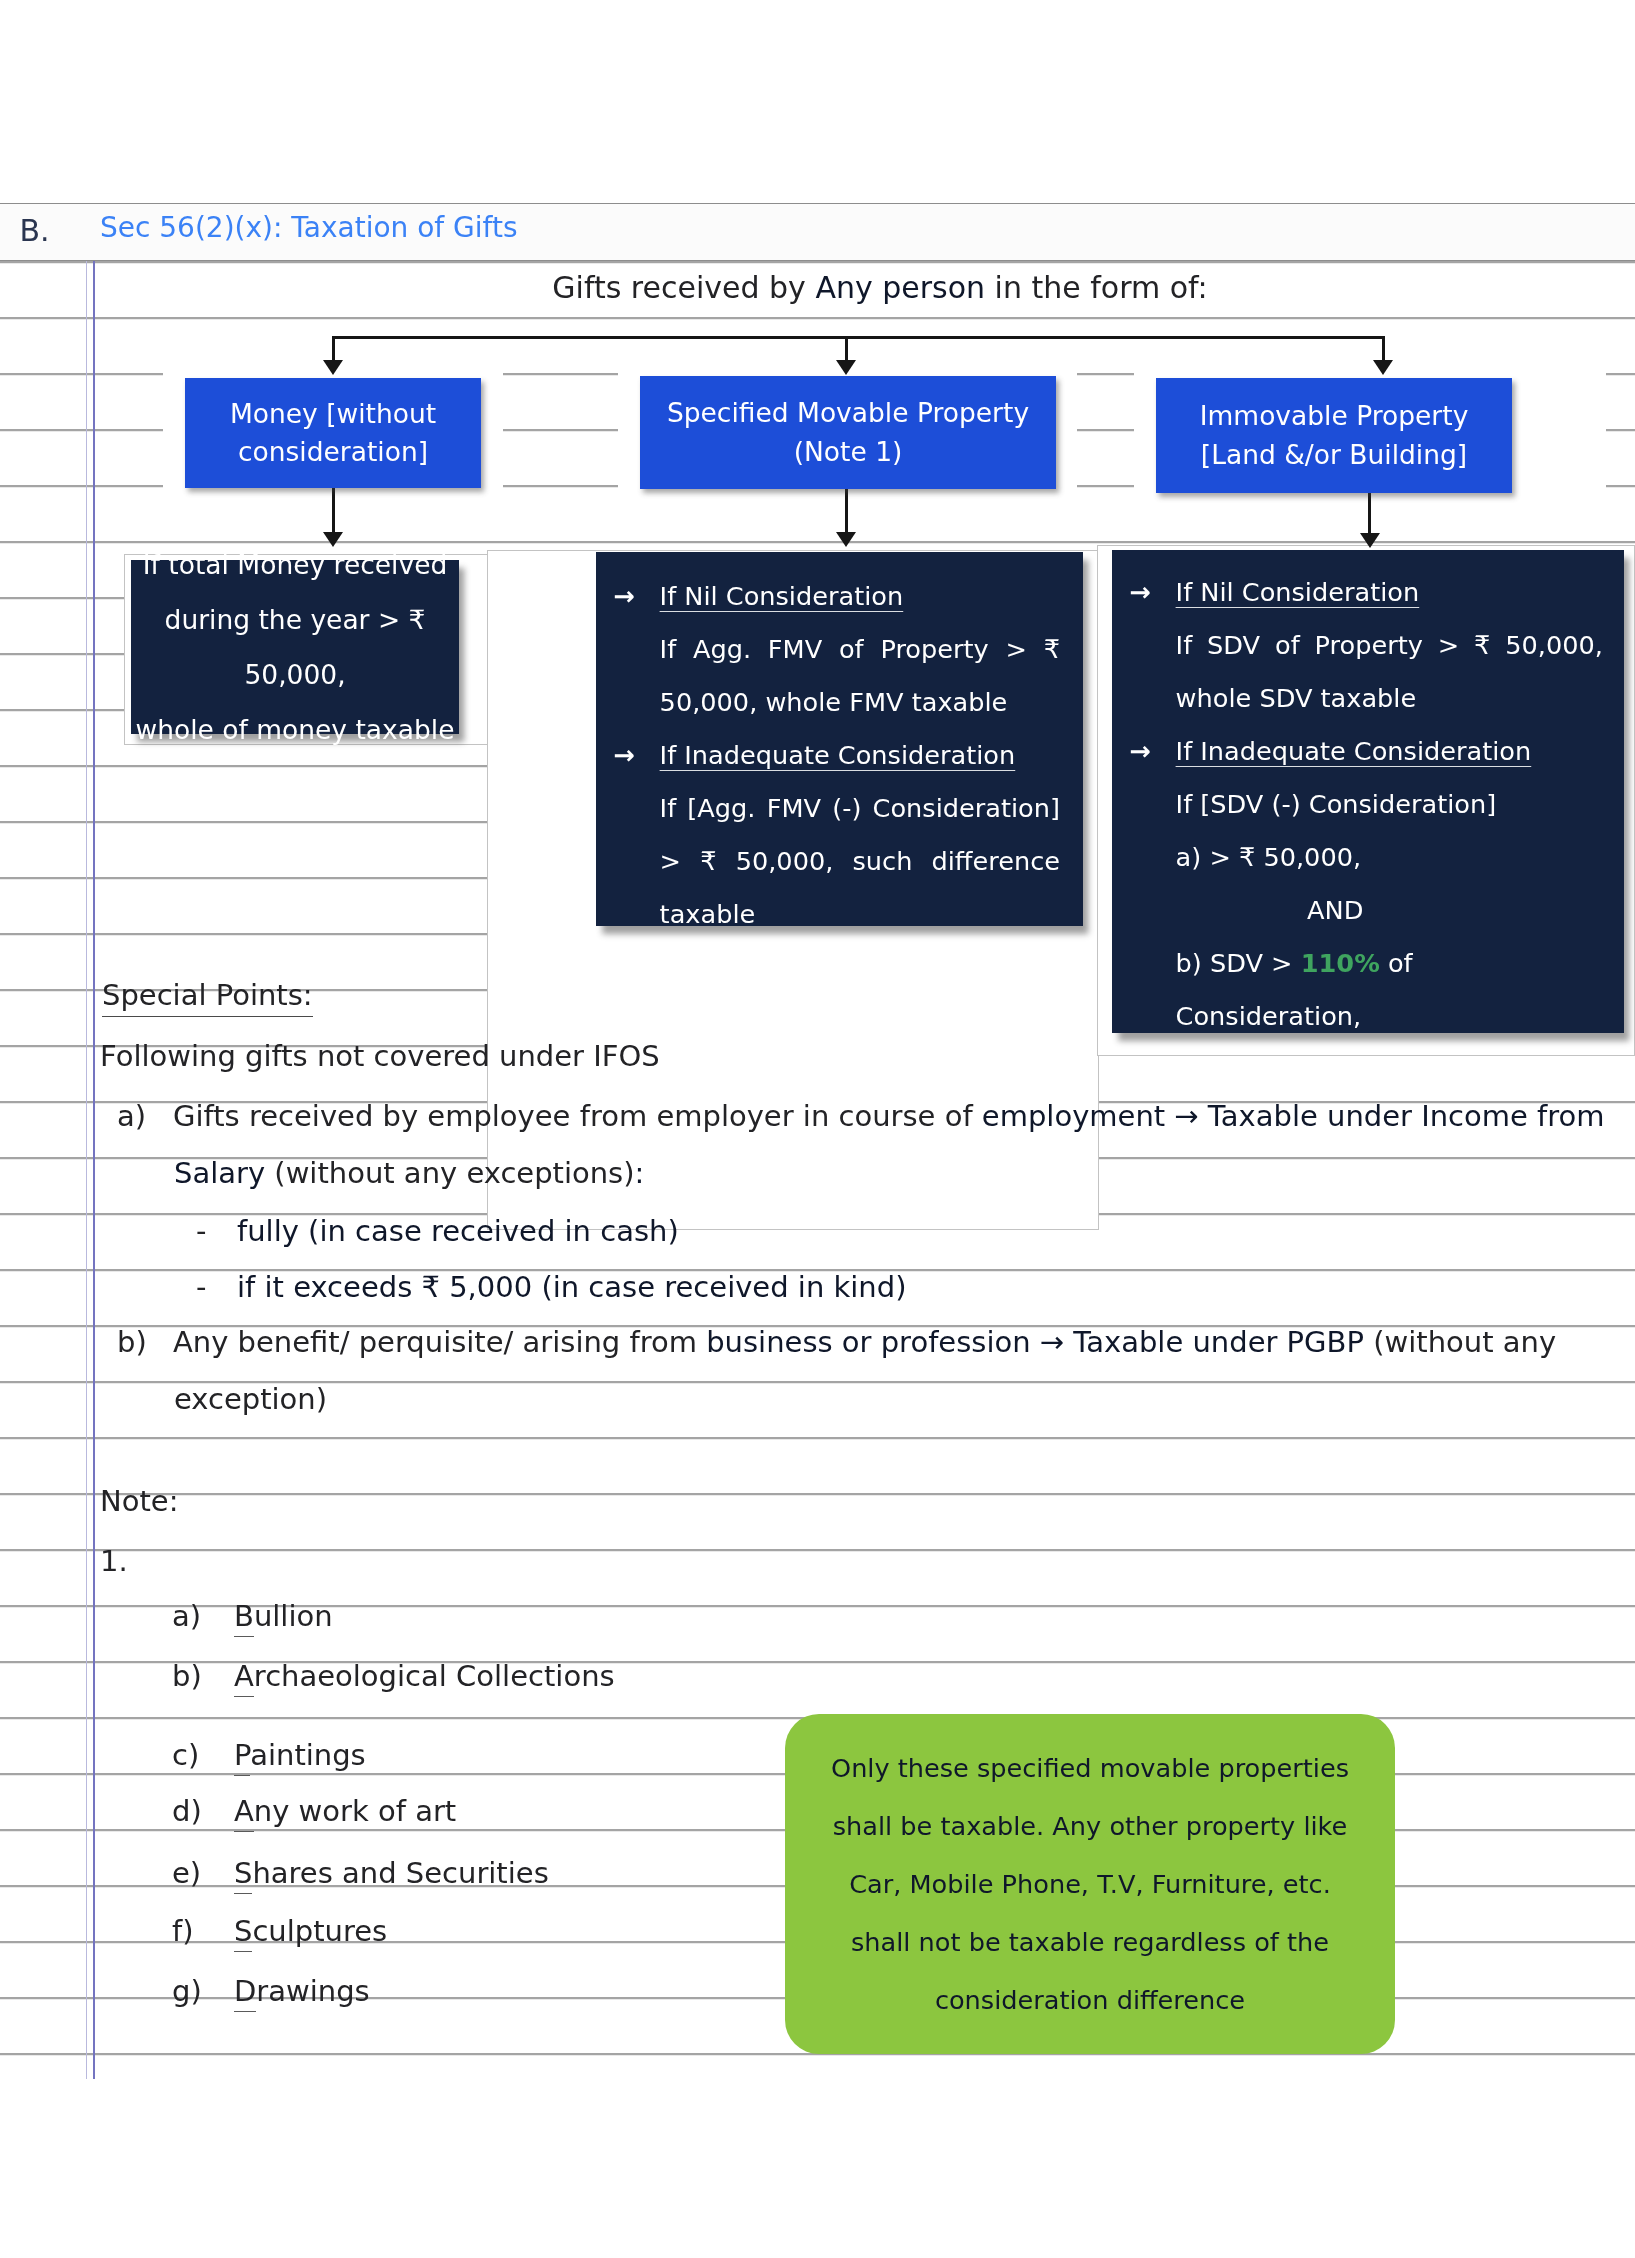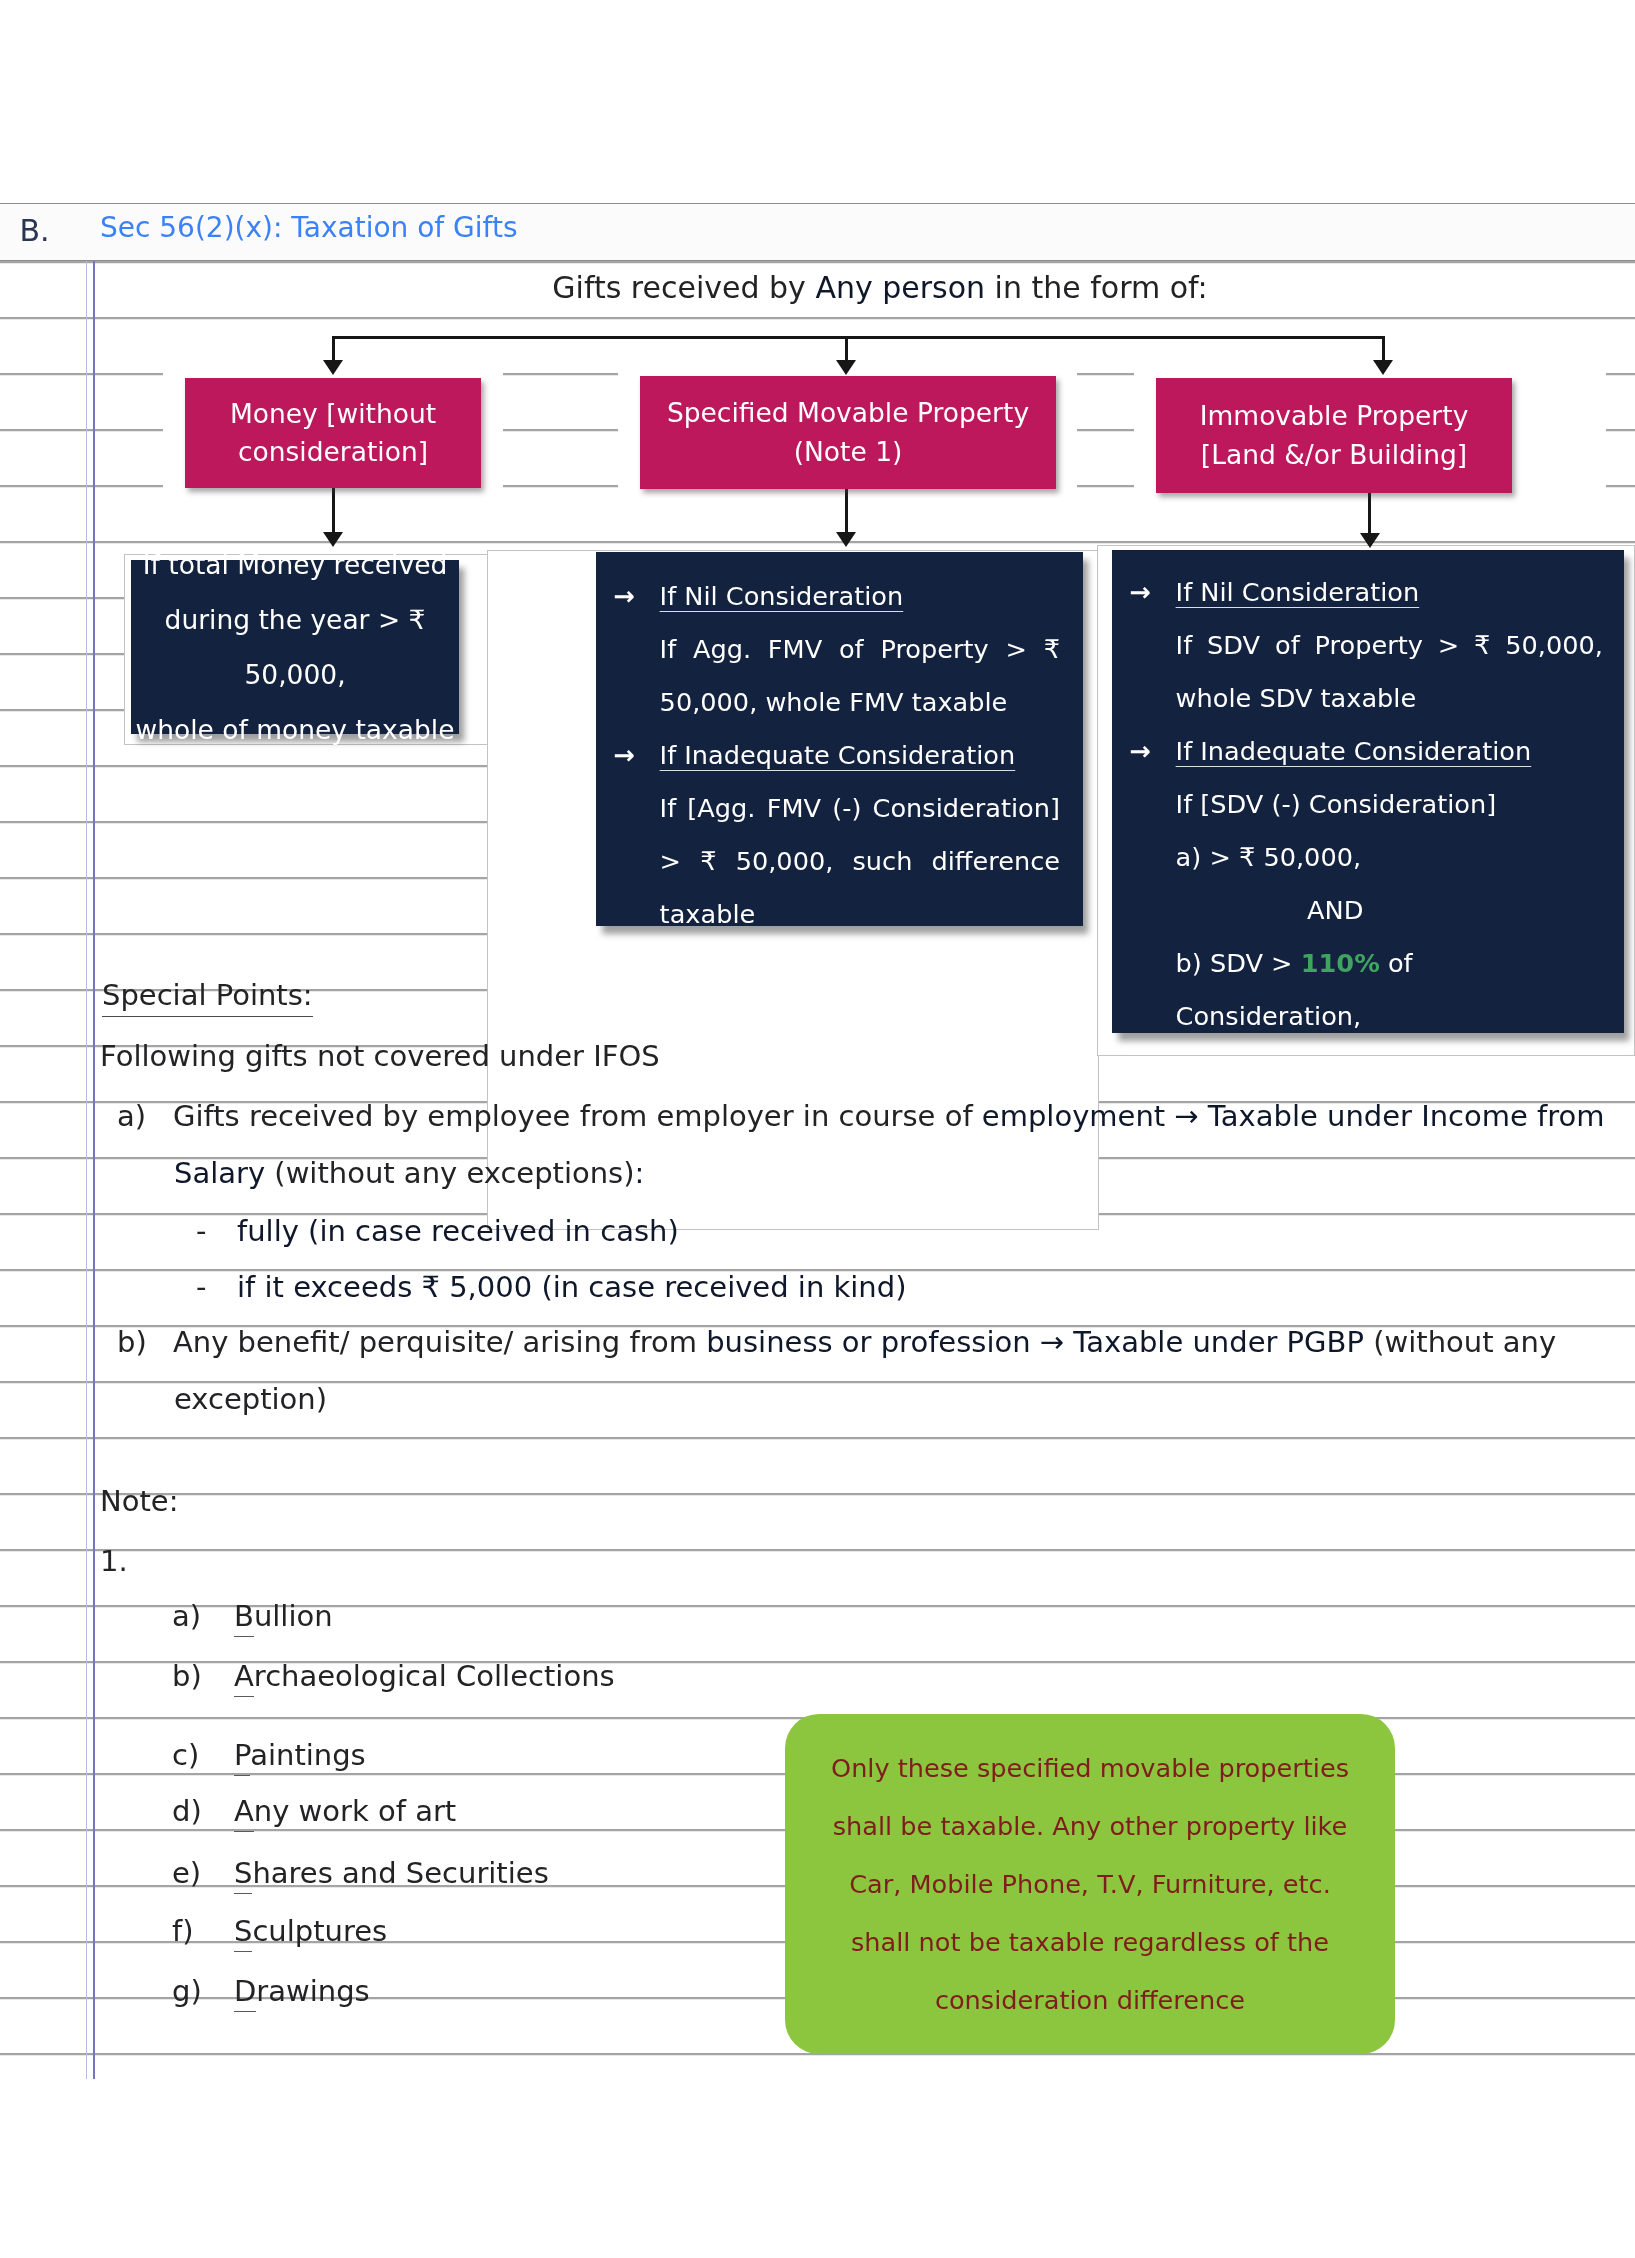--- a/index.html
+++ b/index.html
@@ -28,21 +28,21 @@
   .fc-heading{position:absolute;left:124px;top:270px;width:1512px;text-align:center;font-size:30px;z-index:5;white-space:nowrap;}
   .red{color:#0f172a;}
   
   .cline{position:absolute;background:#161616;z-index:5;}
   .arrowhead{position:absolute;width:0;height:0;border-left:10.6px solid transparent;border-right:10.6px solid transparent;border-top:15px solid #161616;z-index:5;}
   
   .plate{position:absolute;background:#ffffff;z-index:4;}
   .plate.bordered{border:0.9px solid #c3c3c3;}
   
   .teal-box{
-    position:absolute;background:#be185d;color:#ffffff;z-index:6;
+    position:absolute;background:#1d4ed8;color:#ffffff;z-index:6;
     display:flex;align-items:center;justify-content:center;text-align:center;
     font-size:26.5px;line-height:1.45;box-shadow:2.6px 3.5px 5.3px rgba(60,60,60,.45);
     padding:5.3px 12.4px;box-sizing:border-box;
   }
   
   .navy-box{
     position:absolute;background:#13223f;color:#ffffff;z-index:6;
     box-shadow:6.2px 8px 6.2px rgba(45,45,45,.45);box-sizing:border-box;
   }
   .navy-center{display:flex;flex-direction:column;justify-content:center;text-align:center;font-size:26.5px;line-height:55px;}
@@ -58,21 +58,21 @@
   .ul{border-bottom:1.8px solid #4a4a4a;padding-bottom:4.4px;}
   .lbl{display:inline-block;width:56px;}
   .dash{display:inline-block;width:41px;}
   
   .note-item{position:absolute;font-size:29px;white-space:nowrap;z-index:5;}
   .note-item .lbl{width:62px;}
   .fl{border-bottom:1.8px solid #5a5a5a;padding-bottom:2.6px;}
   
   .callout{
     position:absolute;left:785px;top:1714px;width:610px;z-index:6;
-    background:#8cc63f;border-radius:34px;color:#7f1d1d;
+    background:#8cc63f;border-radius:34px;color:#0f172a;
     font-size:25.6px;line-height:58px;text-align:center;
     padding:25px 35px;box-sizing:border-box;
   }
 </style>
 </head>
 <body>
 
 <div id="canvas">
 
   <div class="rules"></div>

